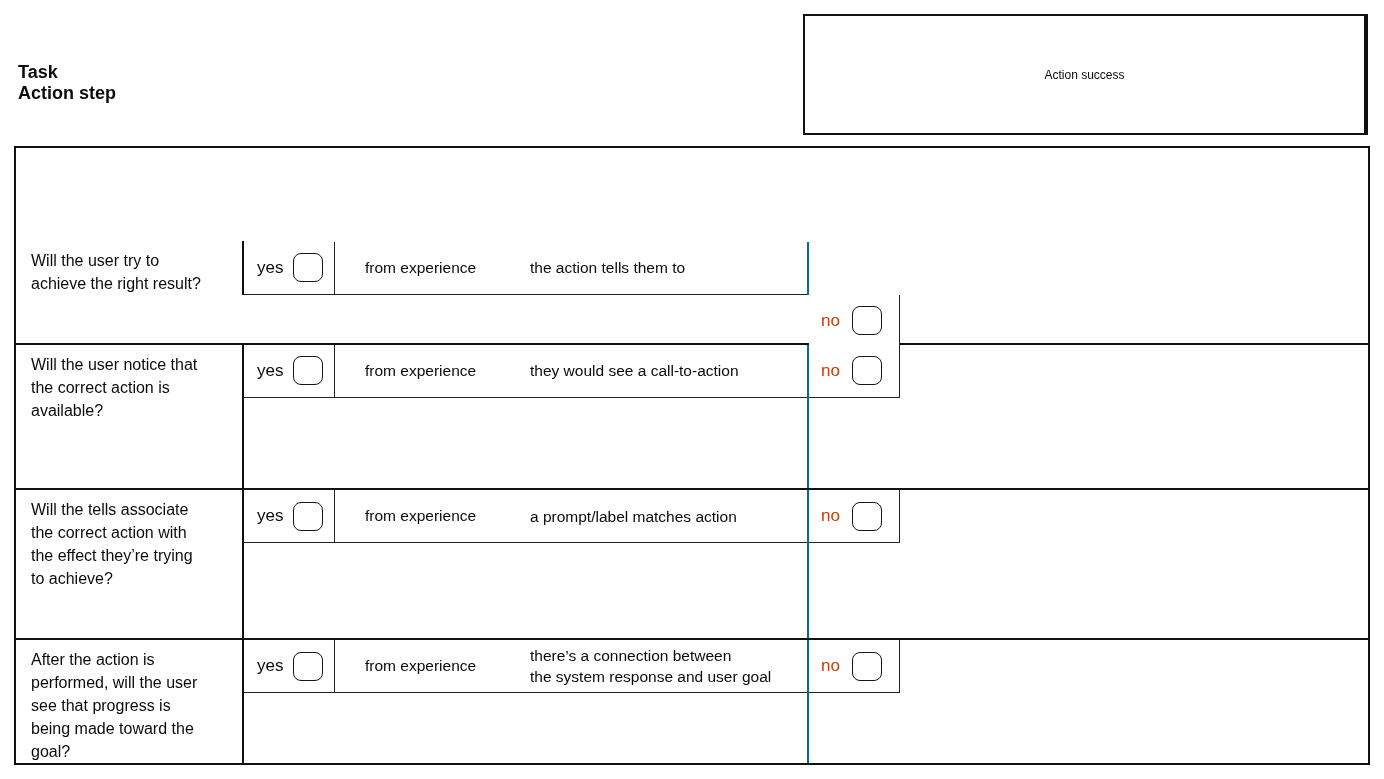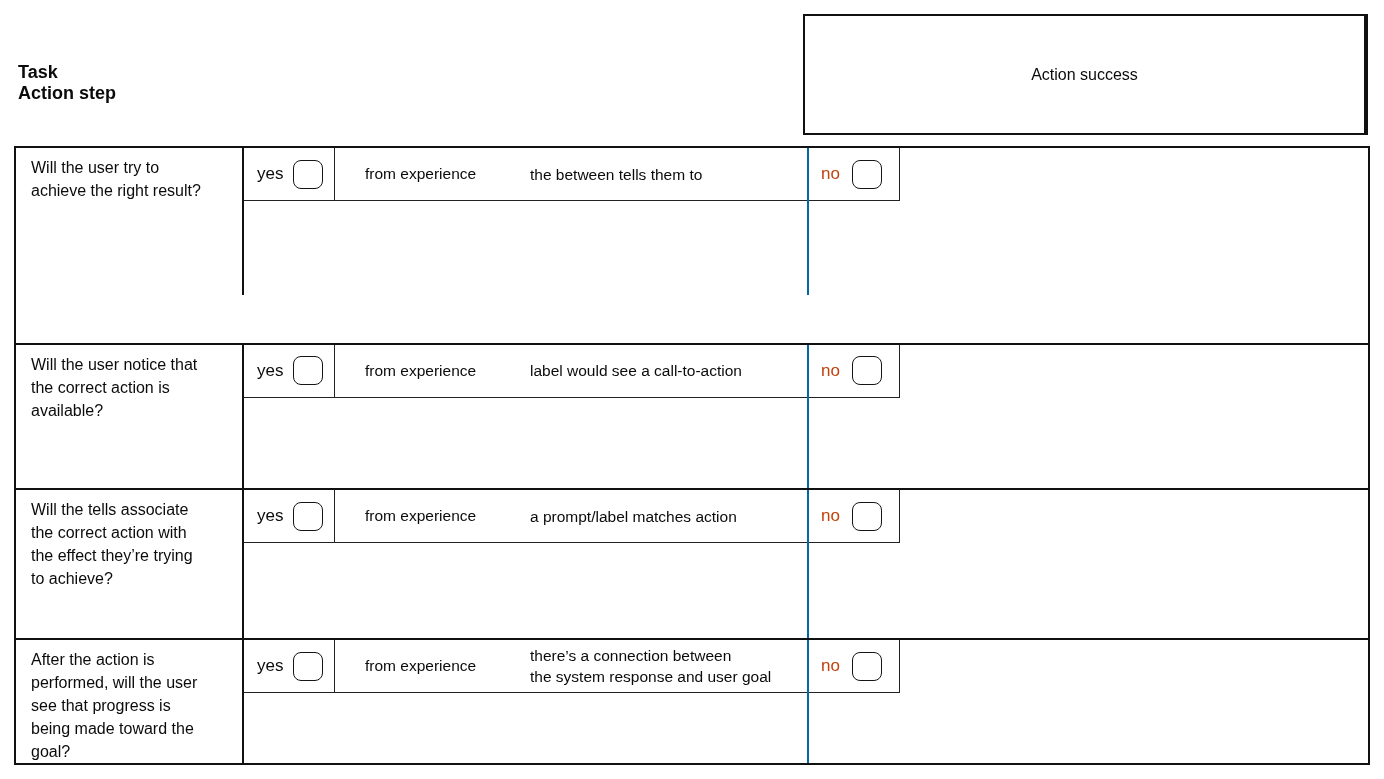--- a/index.html
+++ b/index.html
@@ -29,35 +29,35 @@
   
   .header-table {
     position:absolute; left:803px; top:14px;
     width:565px; height:121px;
     border:2px solid #111;
     display:flex;
   }
   .header-cell {
     flex:1;
     display:flex; align-items:center; justify-content:center;
-    font-size:16px; color:#0b0b0b;
+    font-size:12px; color:#0b0b0b;
   }
   .header-cell.first { border-right:2px solid #111; }
 
   
   .main-table {
     position:absolute; left:14px; top:146px;
     width:1356px; height:619px;
     border:2px solid #111;
     display:flex; flex-direction:column;
     background:#fff;
   }
   .row { display:flex; border-top:2px solid #111; }
   .row:first-child { border-top:none; }
-  .row-0 { height:150px; }
+  .row-0 { height:150px;align-items:flex-end; }
   .row-1 { height:149px;margin-top:48px; }
   .row-2 { height:153px; }
   .row-3 { flex:1; }
 
   .q-cell {
     width:228px; flex-shrink:0;
     border-right:2px solid #111;
     padding:8px 8px 0 15px;
     font-size:16px; line-height:23px;
     white-space:pre-line;
@@ -130,21 +130,21 @@
       <div class="q-cell">Will the user try to
 achieve the right result?</div>
       <div class="mid-cell">
         <div class="strip">
           <div class="yes-cell">
             <span>yes</span>
             <div class="checkbox"></div>
           </div>
           <div class="exp-cell">
             <span class="exp-label">from experience</span>
-            <span class="hint-text">the between tells them to</span>
+            <span class="hint-text">the action tells them to</span>
           </div>
         </div>
         <div class="notes-area"></div>
       </div>
       <div class="right-cell">
         <div class="no-box">
           <span>no</span>
           <div class="checkbox"></div>
         </div>
       </div>
@@ -155,21 +155,21 @@
 the correct action is
 available?</div>
       <div class="mid-cell">
         <div class="strip">
           <div class="yes-cell">
             <span>yes</span>
             <div class="checkbox"></div>
           </div>
           <div class="exp-cell">
             <span class="exp-label">from experience</span>
-            <span class="hint-text">label would see a call-to-action</span>
+            <span class="hint-text">they would see a call-to-action</span>
           </div>
         </div>
         <div class="notes-area"></div>
       </div>
       <div class="right-cell">
         <div class="no-box">
           <span>no</span>
           <div class="checkbox"></div>
         </div>
       </div>

